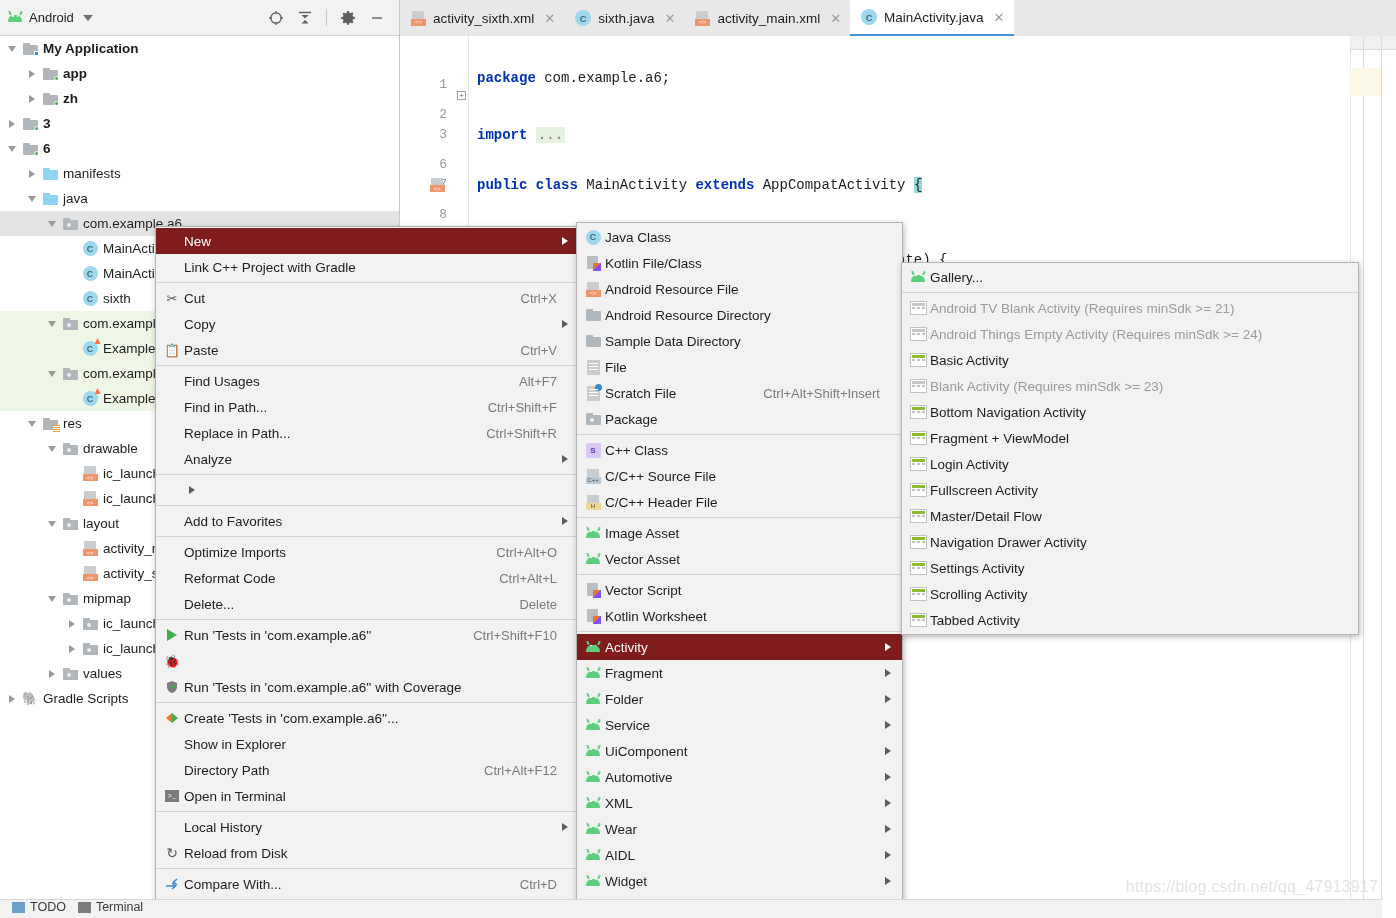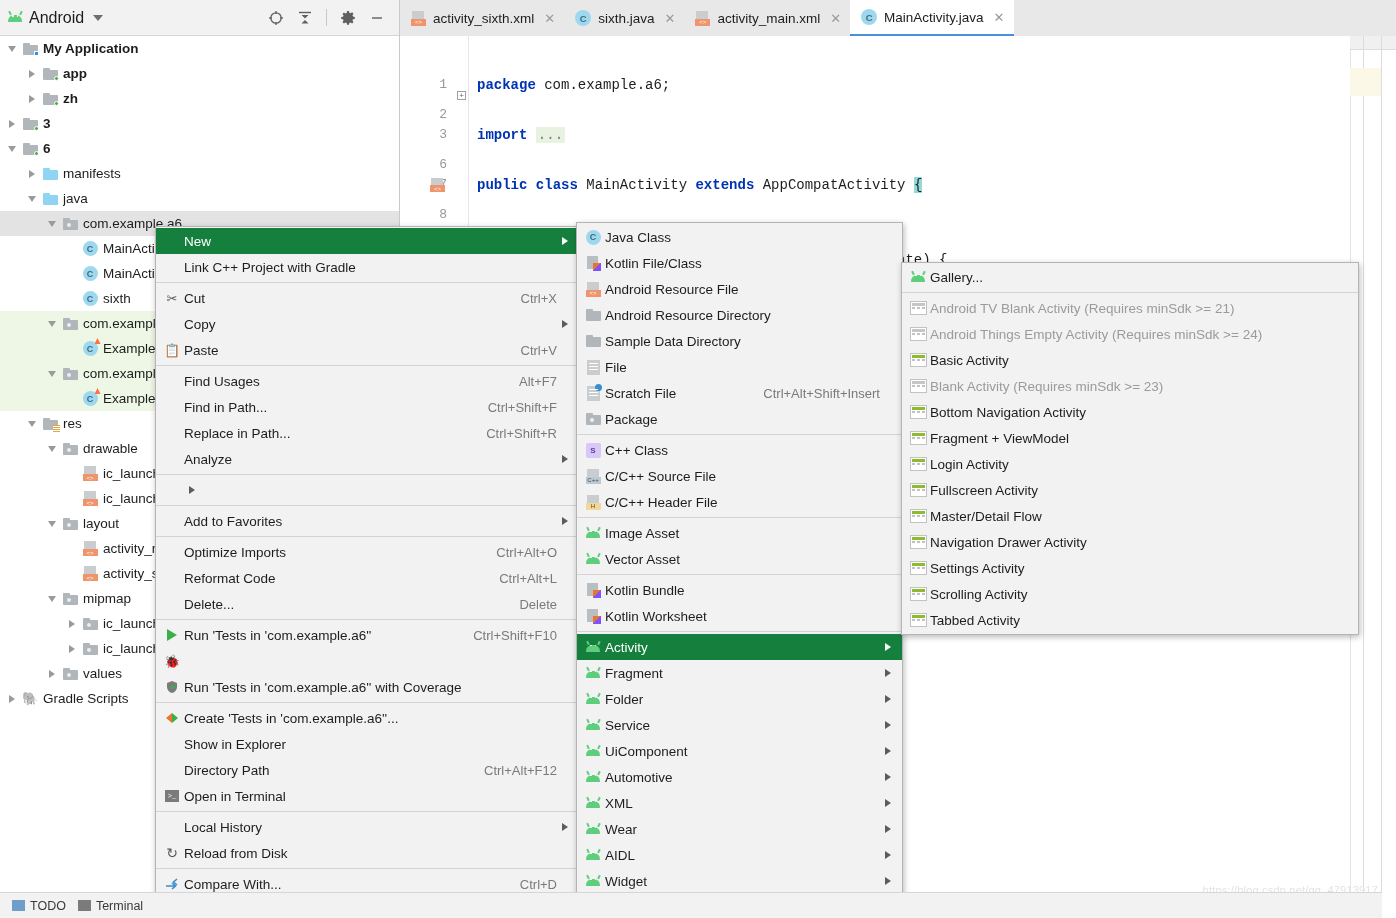--- a/index.html
+++ b/index.html
@@ -15,21 +15,21 @@
 
   
   #project-panel {
     position: absolute; left: 0; top: 0; width: 400px; height: 918px;
     background: #ffffff; border-right: 1px solid #c9c9c9;
   }
   #project-toolbar {
     height: 36px; background: #f2f2f2; border-bottom: 1px solid #d6d6d6;
     display: flex; align-items: center; padding: 0 8px;
   }
-  .pt-title { display:flex; align-items:center; gap:7px; font-size:16px; }
+  .pt-title { display:flex; align-items:center; gap:7px; font-size:13px; }
   .pt-title .lbl { color:#1d1d1d; }
   .caret-dn {
     width:0;height:0;border-left:5px solid transparent;border-right:5px solid transparent;
     border-top:6px solid #6e6e6e; margin-left:2px;
   }
   .pt-spacer { flex: 1; }
   .pt-icons { display:flex; align-items:center; gap:13px; padding-right:6px;}
   .pt-sep { width:1px; height:17px; background:#c8c8c8; }
 
   #tree { position:absolute; top:36px; left:0; right:0; bottom:24px; overflow:hidden; }
@@ -110,21 +110,21 @@
   .rg-track2 { position:absolute; right:32px; top:0; bottom:0; width:1px; background:#dcdcdc; }
   .rg-mark { position:absolute; right:15px; width:31px; background:#fbf8e8; }
   .rg-top { position:absolute; right:0; top:0; width:46px; height:14px; background:#f0f0f0; border-bottom:1px solid #dcdcdc;}
 
   
   .menu {
     position:absolute; background:#f2f2f2; border:1px solid #b4b4b4;
     box-shadow: 1px 2px 6px rgba(0,0,0,.28); font-size:13.5px; padding:1px 0;
   }
   .mi { display:flex; align-items:center; height:26px; padding:0 6px 0 4px; white-space:nowrap; }
-  .mi.hi { background:#15803d; color:#fff; }
+  .mi.hi { background:#7f1d1d; color:#fff; }
   .mi.disabled { color:#9b9b9b; }
   .mi .mic { width:24px; flex:0 0 24px; display:flex; align-items:center; justify-content:center; }
   .mi .mlabel { flex:1; }
   .mi .mkey { color:#7a7a7a; padding-left:26px; font-size:13px; }
   .mi .marrow { width:16px; flex:0 0 16px; display:flex; align-items:center; justify-content:center;}
   .arw { width:0;height:0;border-top:4px solid transparent;border-bottom:4px solid transparent;border-left:6px solid #5c5c5c;}
   .mi.hi .arw { border-left-color:#ffffff; }
   .msep { height:1px; background:#d3d3d3; margin:2px 0; }
 
   
@@ -167,25 +167,25 @@
 
   .tpl { width:17px; height:14px; background:#fff; border:1px solid #c2c2c2; position:relative; }
   .tpl .top { position:absolute; left:1px; top:1px; right:1px; height:3px; background:#8fbb33; }
   .tpl .mid { position:absolute; left:1px; top:5px; right:1px; height:2px;
      background:repeating-linear-gradient(to right,#c2c2c2 0 3px,transparent 3px 5px); }
   .tpl.dis .top { background:#c6c6c6; }
   .tpl.selblue { border-color:#9fcdee; }
   .tpl.selblue .body2 { position:absolute; left:1px; top:5px; right:1px; bottom:1px; background:#bcdcf2; }
 
   #watermark {
-    position:absolute; right:18px; bottom:22px; color:#e3e3e3; font-size:11px;
+    position:absolute; right:18px; bottom:22px; color:#e3e3e3; font-size:16px;
     letter-spacing:.2px; pointer-events:none;
   }
-  #statusbar { position:absolute; left:0; right:14px; bottom:0; height:26px; background:#f2f2f2;
-     border-top:1px solid #d6d6d6; display:flex; align-items:center; overflow:hidden; }
+  #statusbar { position:absolute; left:0; right:14px; bottom:0; height:19px; background:#f2f2f2;
+     border-top:1px solid #d6d6d6; display:flex; align-items:flex-start; overflow:hidden; }
   .sb-item { display:flex; align-items:center; gap:5px; font-size:12.5px; color:#3a3a3a; margin-left:12px; }
   .sb-ico { width:13px; height:11px; background:#6f9ecb; }
   .sb-ico.t2 { background:#7b7b7b; }
 </style>
 </head>
 <body>
 
 <div id="app">
 
   <div id="project-panel">
@@ -576,21 +576,21 @@
               <div class="pg"></div>
               <div class="bar">&lt;&gt;</div>
             </div>
           </div>
         </div>
       <div id="foldcol">
         <div class="foldbox" style="top:55px">+</div>
         <div class="foldbox" style="top:205px">−</div>
       </div>
       <div id="codetext">
-          <div class="cl" style="top: 41px;"><span class="kw">package</span><span class="pl"> com.example.a6;</span></div>
+          <div class="cl" style="top: 34px;"><span class="kw">package</span><span class="pl"> com.example.a6;</span></div>
           <div class="cl" style="top: 71px;"></div>
           <div class="cl" style="top: 91px;"><span class="kw">import</span><span class="pl"> </span><span class="fold-ellipsis">...</span></div>
           <div class="cl" style="top: 121px;"></div>
           <div class="cl" style="top: 141px;"><span class="kw">public</span><span class="pl"> </span><span class="kw">class</span><span class="pl"> MainActivity </span><span class="kw">extends</span><span class="pl"> AppCompatActivity </span><span class="brace-hl">{</span></div>
           <div class="cl" style="top: 171px;"></div>
           <div class="cl" style="top: 191px;"><span class="anno">    @Override</span></div>
           <div class="cl" style="top: 216px;"><span class="pl">    protected void onCreate(Bundle savedInstanceState) {</span></div>
         </div>
     </div>
     <div id="right-gutter">
@@ -920,21 +920,21 @@
         <div class="marrow"></div>
       </div>
       <div class="msep"></div>
       <div class="mi">
         <div class="mic">
           <div class="kfile">
             <div class="pg"></div>
             <div class="kk"></div>
           </div>
         </div>
-        <div class="mlabel">Kotlin Bundle</div>
+        <div class="mlabel">Vector Script</div>
         <div class="marrow"></div>
       </div>
       <div class="mi">
         <div class="mic">
           <div class="kfile">
             <div class="pg"></div>
             <div class="kk"></div>
           </div>
         </div>
         <div class="mlabel">Kotlin Worksheet</div>

